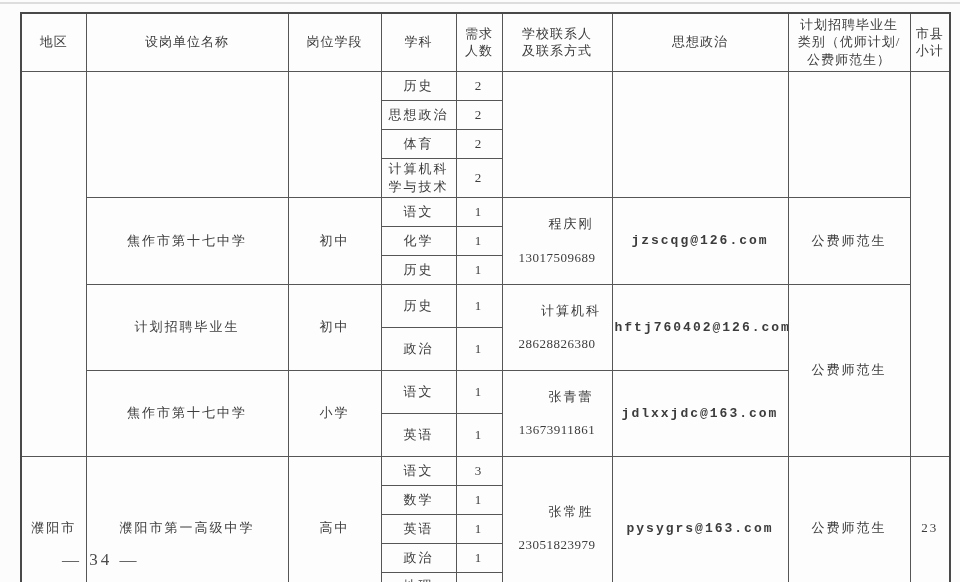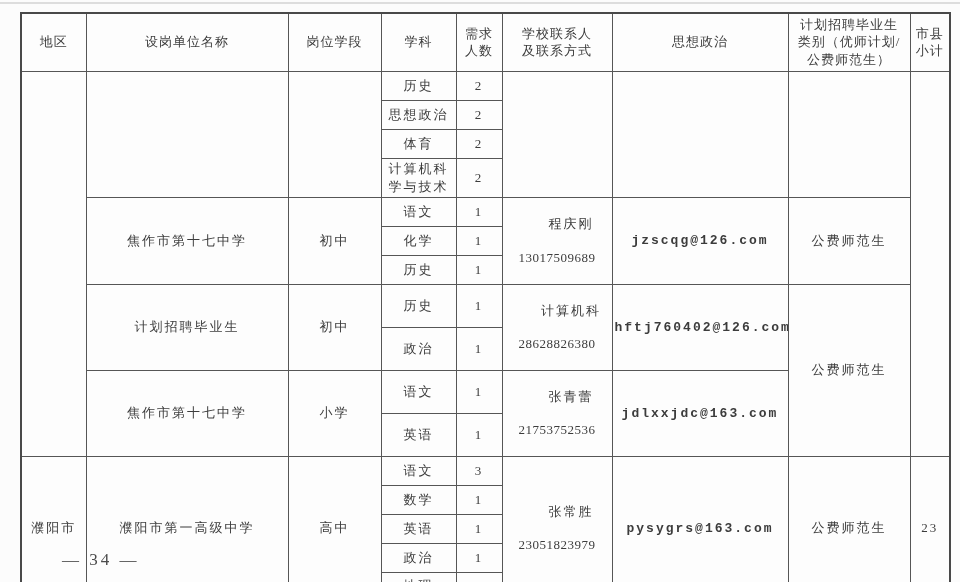--- a/index.html
+++ b/index.html
@@ -171,21 +171,21 @@
       <td class="num">1</td>
     </tr>
 
     <tr class="r">
       <td rowspan="2">焦作市第十七中学</td>
       <td rowspan="2">小学</td>
       <td>语文</td>
       <td class="num">1</td>
       <td rowspan="2">
         <div class="contact-name">张青蕾</div>
-        <div class="contact-phone">21753752536</div>
+        <div class="contact-phone">13673911861</div>
       </td>
       <td rowspan="2" class="mono">jdlxxjdc@163.com</td>
     </tr>
     <tr class="r">
       <td>英语</td>
       <td class="num">1</td>
     </tr>
 
     <tr class="r">
       <td rowspan="5">濮阳市</td>

